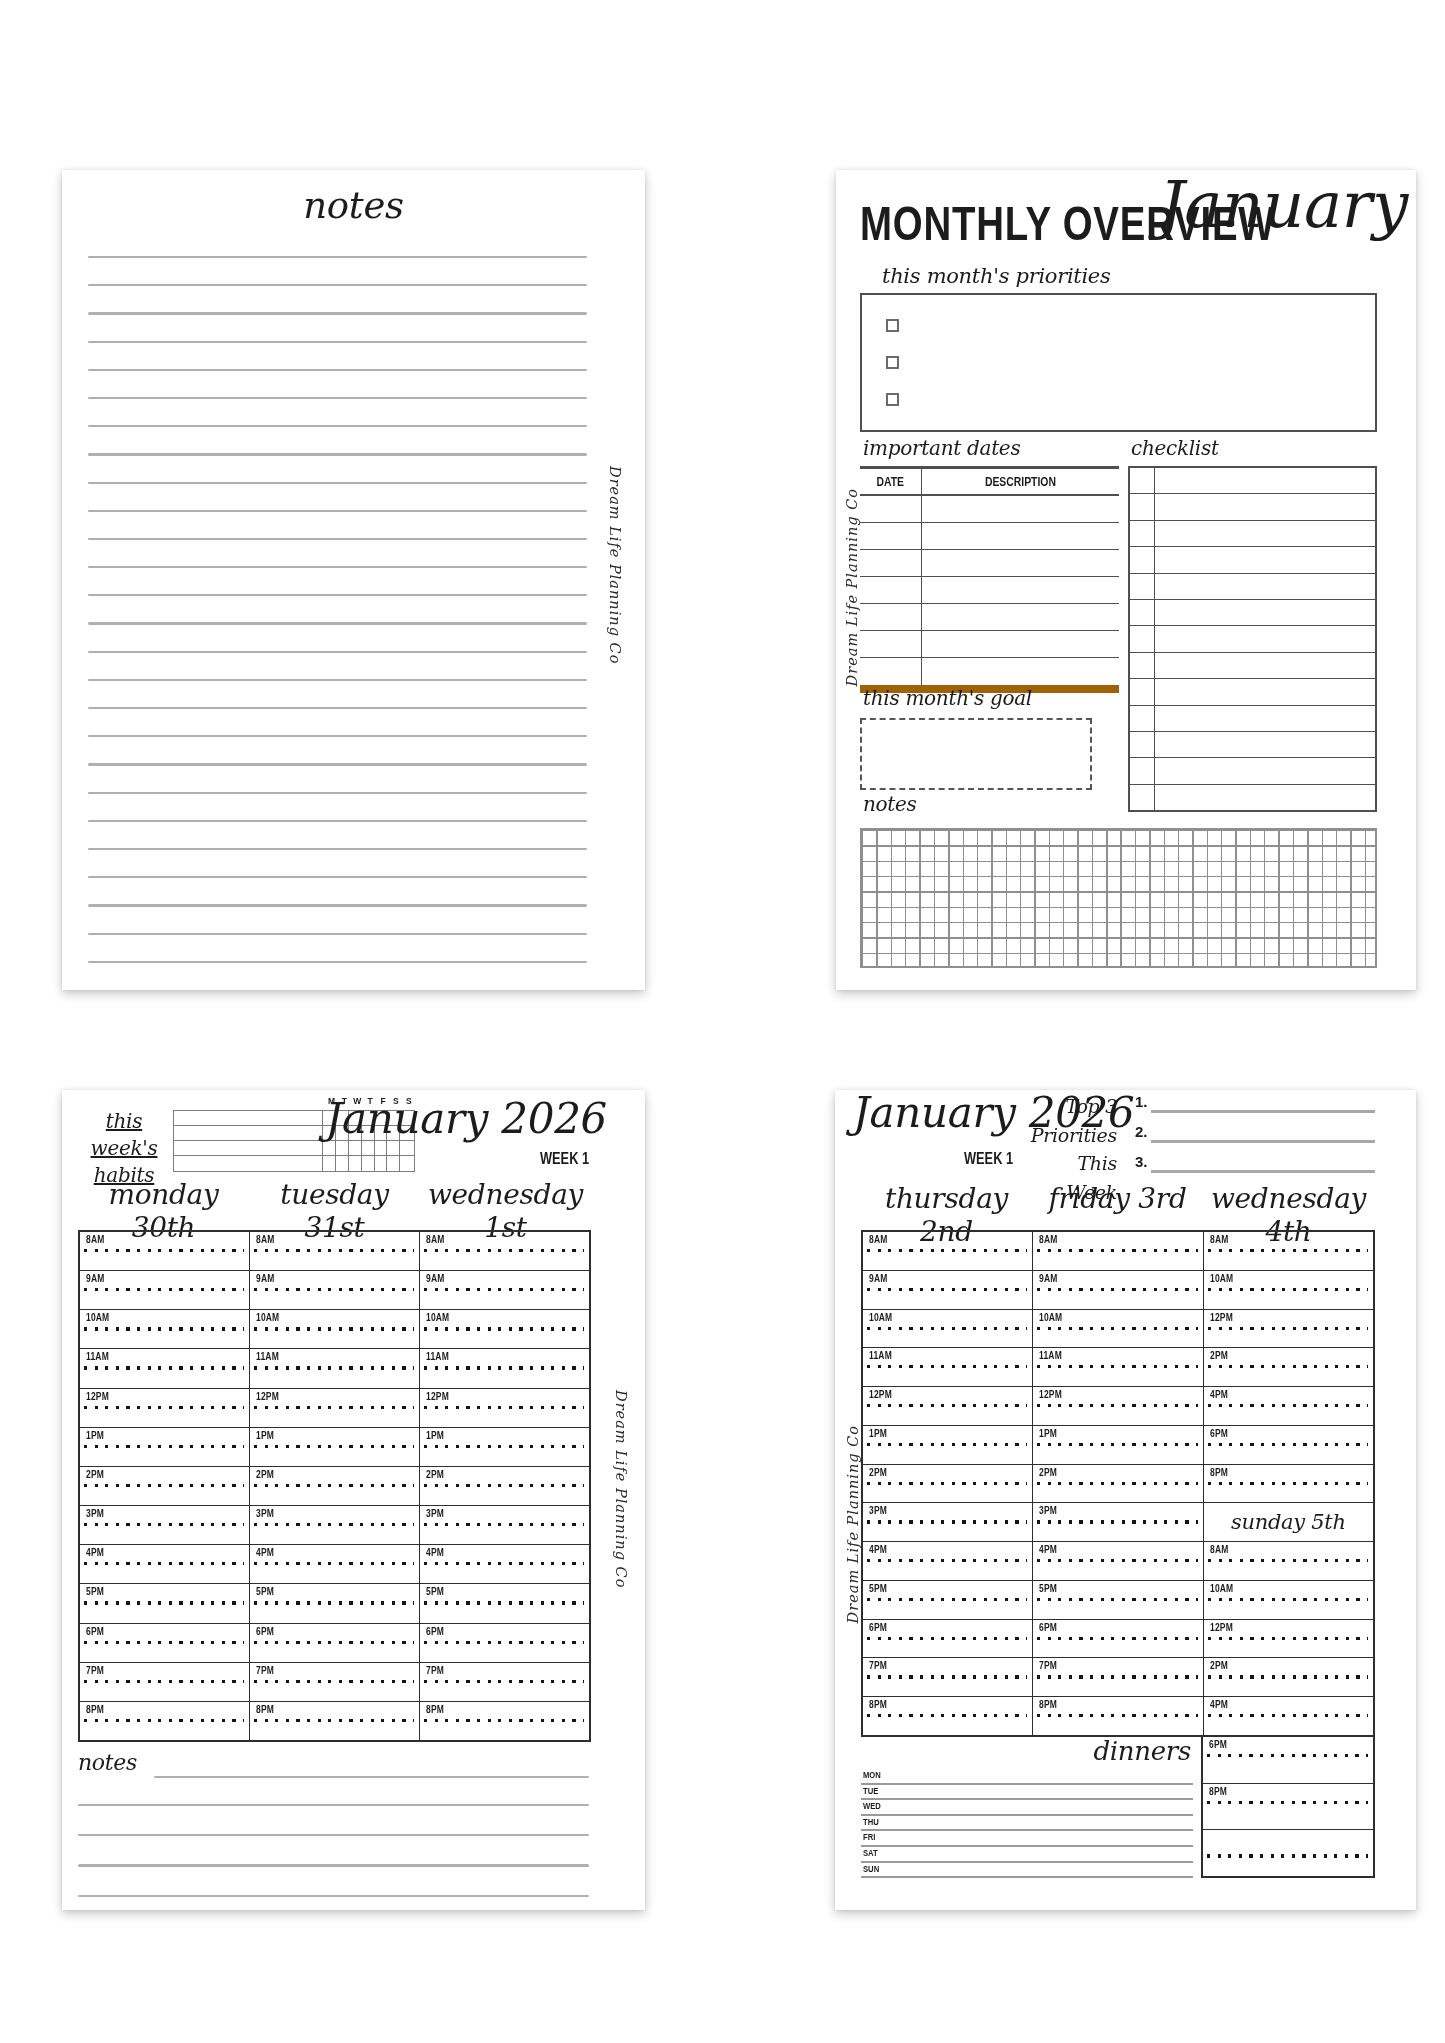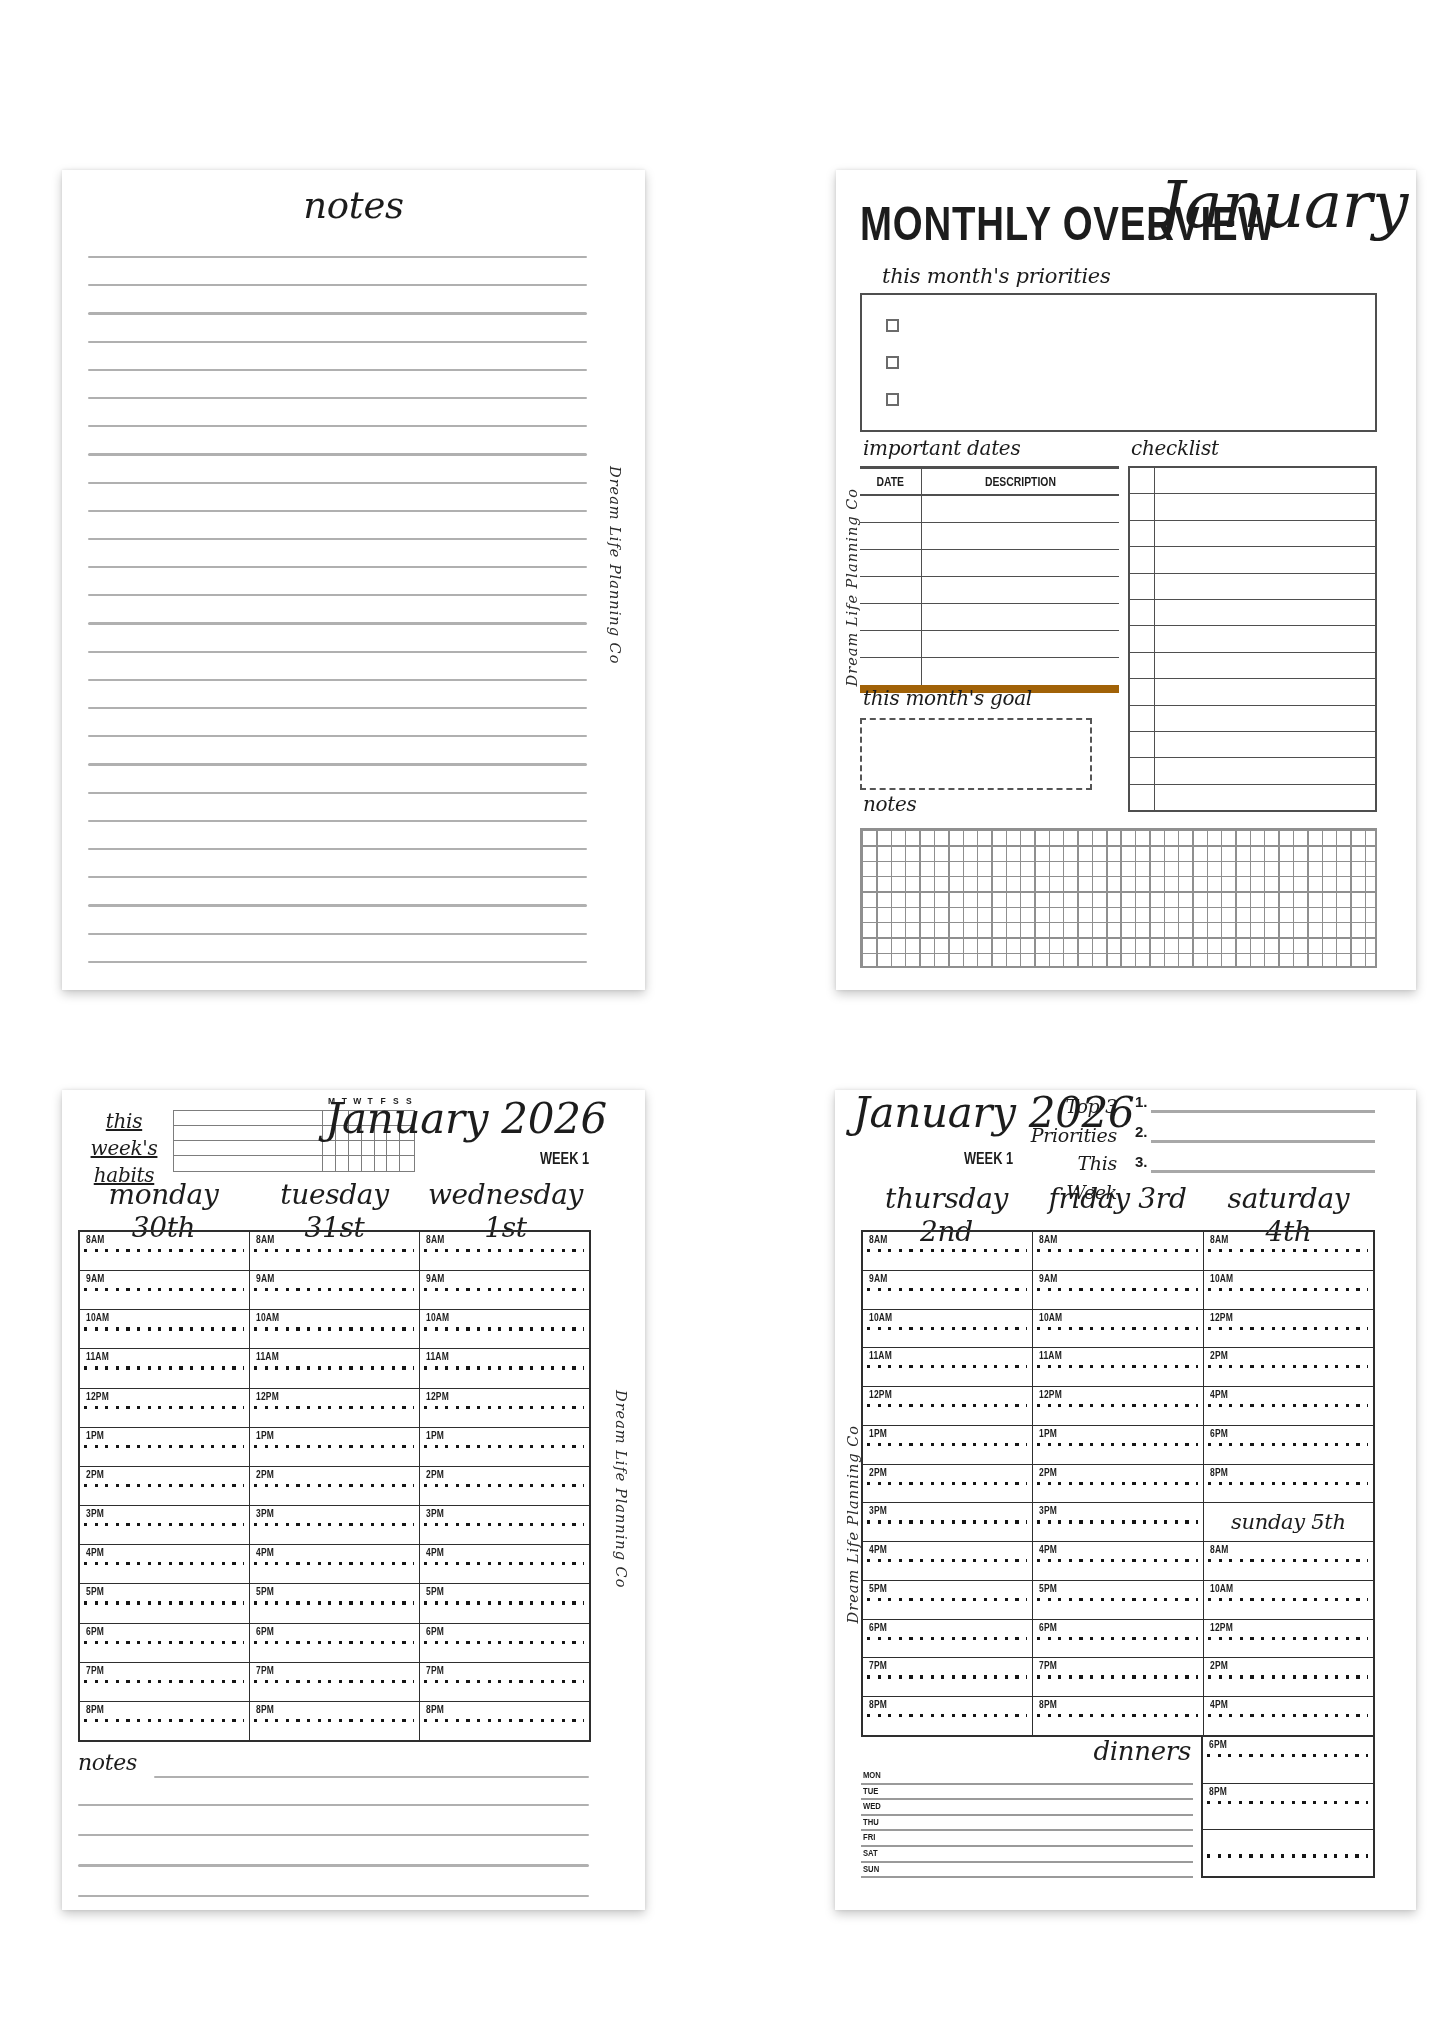--- a/index.html
+++ b/index.html
@@ -545,21 +545,21 @@
       <div class="p-line"></div>
     </div>
     <div class="p-row">
       <span class="p-num">3.</span>
       <div class="p-line"></div>
     </div>
   </div>
   <div id="wr-day-headers" class="day-headers">
       <div class="day-h script">thursday 2nd</div>
       <div class="day-h script">friday 3rd</div>
-      <div class="day-h script">saturday 4th</div>
+      <div class="day-h script">wednesday 4th</div>
     </div>
   <div id="wr-grid" class="time-grid">
       <div class="tcol">
         <div class="slot">
           <div class="t-label">8AM</div>
           <div class="dots"></div>
         </div>
         <div class="slot">
           <div class="t-label">9AM</div>
           <div class="dots"></div>

